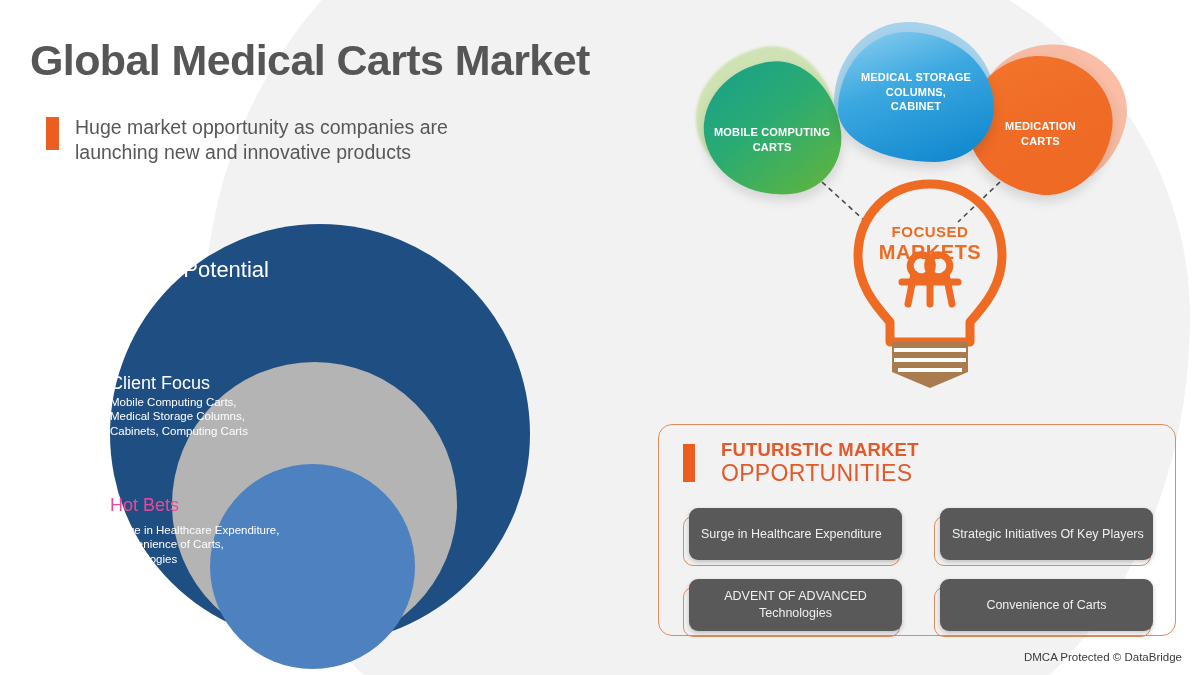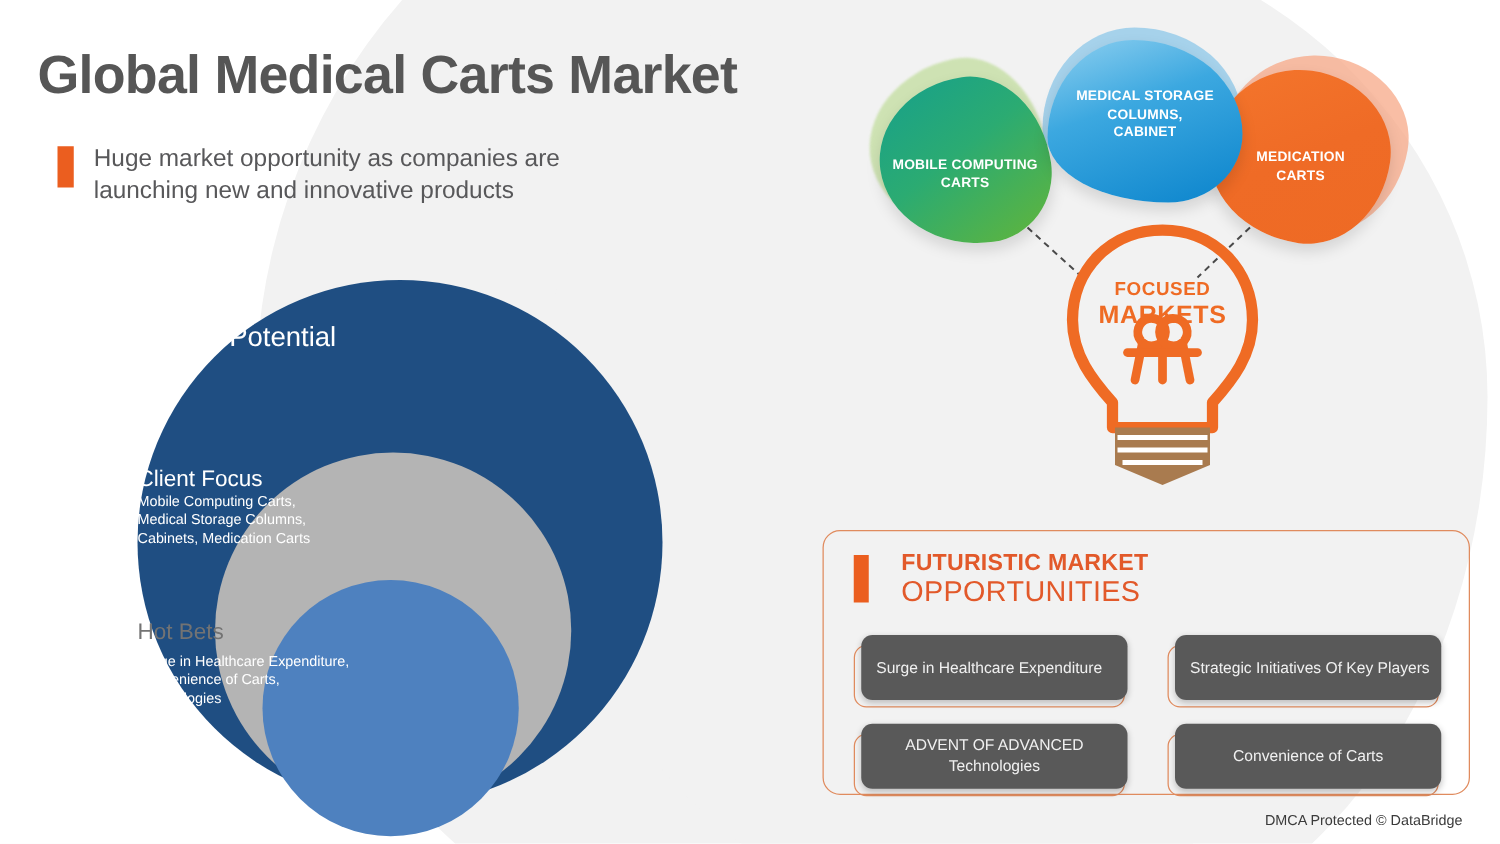--- a/index.html
+++ b/index.html
@@ -145,21 +145,21 @@
     background:#595959;border-radius:9px;
     display:flex;align-items:center;justify-content:center;
     color:#f0f0f0;font-size:12.5px;line-height:1.35;text-align:center;
     box-shadow:0 2px 5px rgba(0,0,0,0.22);
     box-sizing:border-box;padding:0 8px;
   }
   .card.left-align{justify-content:flex-start;padding-left:12px;text-align:left;}
 
   
   .footer{
-    position:absolute;right:30px;bottom:12px;z-index:7;
+    position:absolute;right:18px;bottom:12px;z-index:7;
     font-size:11.5px;color:#3b3b3b;
   }
 </style>
 </head>
 <body>
 
 <div id="stage">
 
   <div class="bg-blob"></div>
   <div class="bg-blob2"></div>
@@ -184,26 +184,26 @@
     <div class="ring-label lbl-outer">
       <div class="ring-title" style="color:#fff">Clients Potential</div>
       <div class="ring-desc" style="color:#fff">Product</div>
     </div>
 
     <div class="ring-label lbl-mid">
       <div class="ring-title small" style="color:#fff">Client Focus</div>
       <div class="ring-desc" style="color:#fff">
         <div>Mobile Computing Carts,</div>
         <div>Medical Storage Columns,</div>
-        <div>Cabinets, Medication Carts</div>
+        <div>Cabinets, Computing Carts</div>
       </div>
     </div>
 
     <div class="ring-label lbl-inner">
-      <div class="ring-title small" style="color:#737373">Hot Bets</div>
+      <div class="ring-title small" style="color:#ec4899">Hot Bets</div>
       <div class="ring-desc" style="color:#fff">
         <div>Surge in Healthcare Expenditure,</div>
         <div>Convenience of Carts,</div>
         <div>Technologies</div>
       </div>
     </div>
   </div>
 
   <div class="shapes">
 

